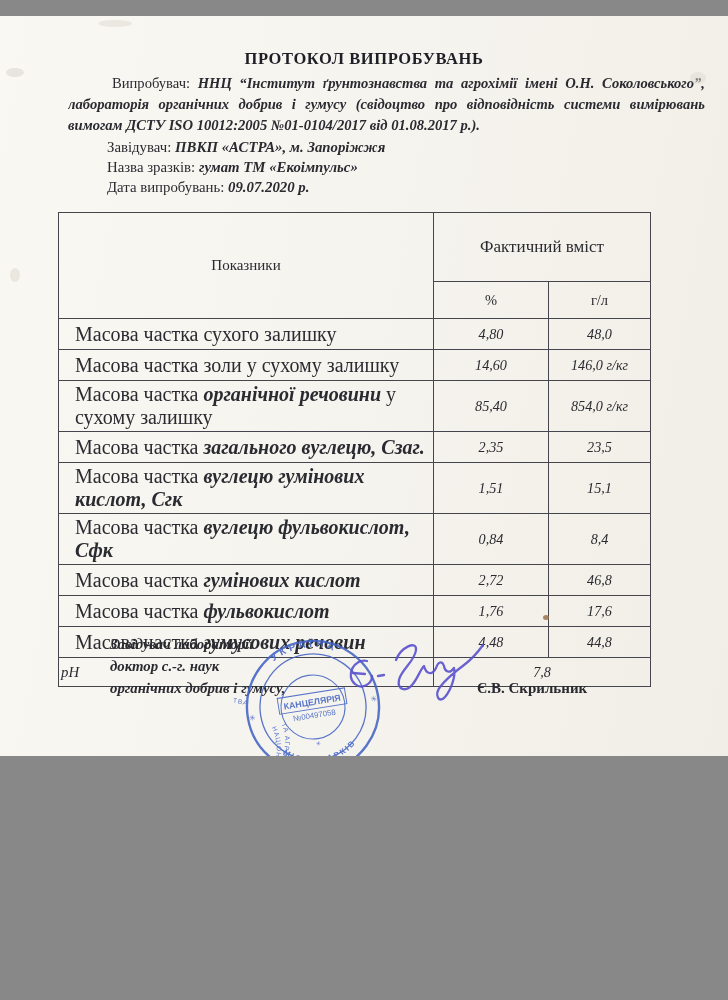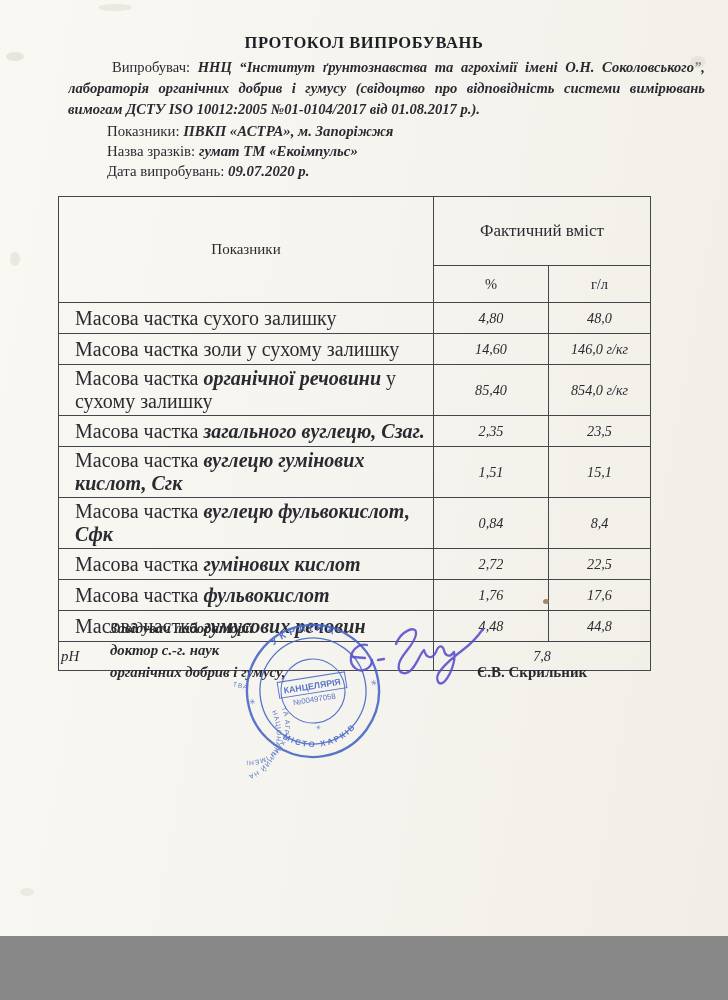--- a/index.html
+++ b/index.html
@@ -1,17 +1,17 @@
 <!DOCTYPE html>
 <html><head>
 <meta charset="utf-8">
 <style>
   html,body { margin:0; padding:0; background:#888; }
   .page {
-    position:relative; width:728px; height:936px; margin:0 auto;
+    position:relative; width:728px; height:740px; margin:16px auto;
     background:linear-gradient(100deg,#faf8f3 0%,#f5f3ed 55%,#f0eee6 100%);
     font-family:"Liberation Serif","DejaVu Serif",serif;
     color:#2a2a31; overflow:hidden;
   }
   .title {
     position:absolute; top:33px; left:0; width:728px; text-align:center;
     font-weight:bold; font-size:16.5px; letter-spacing:0.6px; color:#1e1e26;
   }
   .para { position:absolute; left:68px; top:57px; width:637px; font-size:14.6px; line-height:21px; }
   .para .ln { text-align:justify; text-align-last:justify; height:21px; overflow:hidden; }
@@ -49,21 +49,21 @@
 
   <div class="title">ПРОТОКОЛ ВИПРОБУВАНЬ</div>
 
   <div class="para">
     <div class="ln first"><span>Випробувач: </span><span class="bi">ННЦ “Інститут ґрунтознавства та агрохімії імені О.Н. Соколовського”,</span></div>
     <div class="ln bi">лабораторія органічних добрив і гумусу (свідоцтво про відповідність системи вимірювань</div>
     <div class="ln last bi">вимогам ДСТУ ISO 10012:2005 №01-0104/2017 від 01.08.2017 р.).</div>
   </div>
 
   <div class="meta">
-    <div><span>Показники: </span><span class="bi">ПВКП «АСТРА», м. Запоріжжя</span></div>
+    <div><span>Завідувач: </span><span class="bi">ПВКП «АСТРА», м. Запоріжжя</span></div>
     <div><span>Назва зразків: </span><span class="bi">гумат ТМ «Екоімпульс»</span></div>
     <div><span>Дата випробувань: </span><span class="bi">09.07.2020 р.</span></div>
   </div>
 
   <div class="tablewrap">
     <table class="prot">
       <colgroup>
           <col style="width:375px">
           <col style="width:115px">
           <col style="width:102px">
@@ -103,21 +103,21 @@
         <td class="val">15,1</td>
       </tr>
       <tr>
         <td class="lab"><span>Масова частка </span><span class="bi">вуглецю фульвокислот, Сфк</span><span></span></td>
         <td class="val">0,84</td>
         <td class="val">8,4</td>
       </tr>
       <tr>
         <td class="lab"><span>Масова частка </span><span class="bi">гумінових кислот</span><span></span></td>
         <td class="val">2,72</td>
-        <td class="val">22,5</td>
+        <td class="val">46,8</td>
       </tr>
       <tr>
         <td class="lab"><span>Масова частка </span><span class="bi">фульвокислот</span><span></span></td>
         <td class="val">1,76</td>
         <td class="val">17,6</td>
       </tr>
       <tr>
         <td class="lab"><span>Масова частка </span><span class="bi">гумусових речовин</span><span></span></td>
         <td class="val">4,48</td>
         <td class="val">44,8</td>

